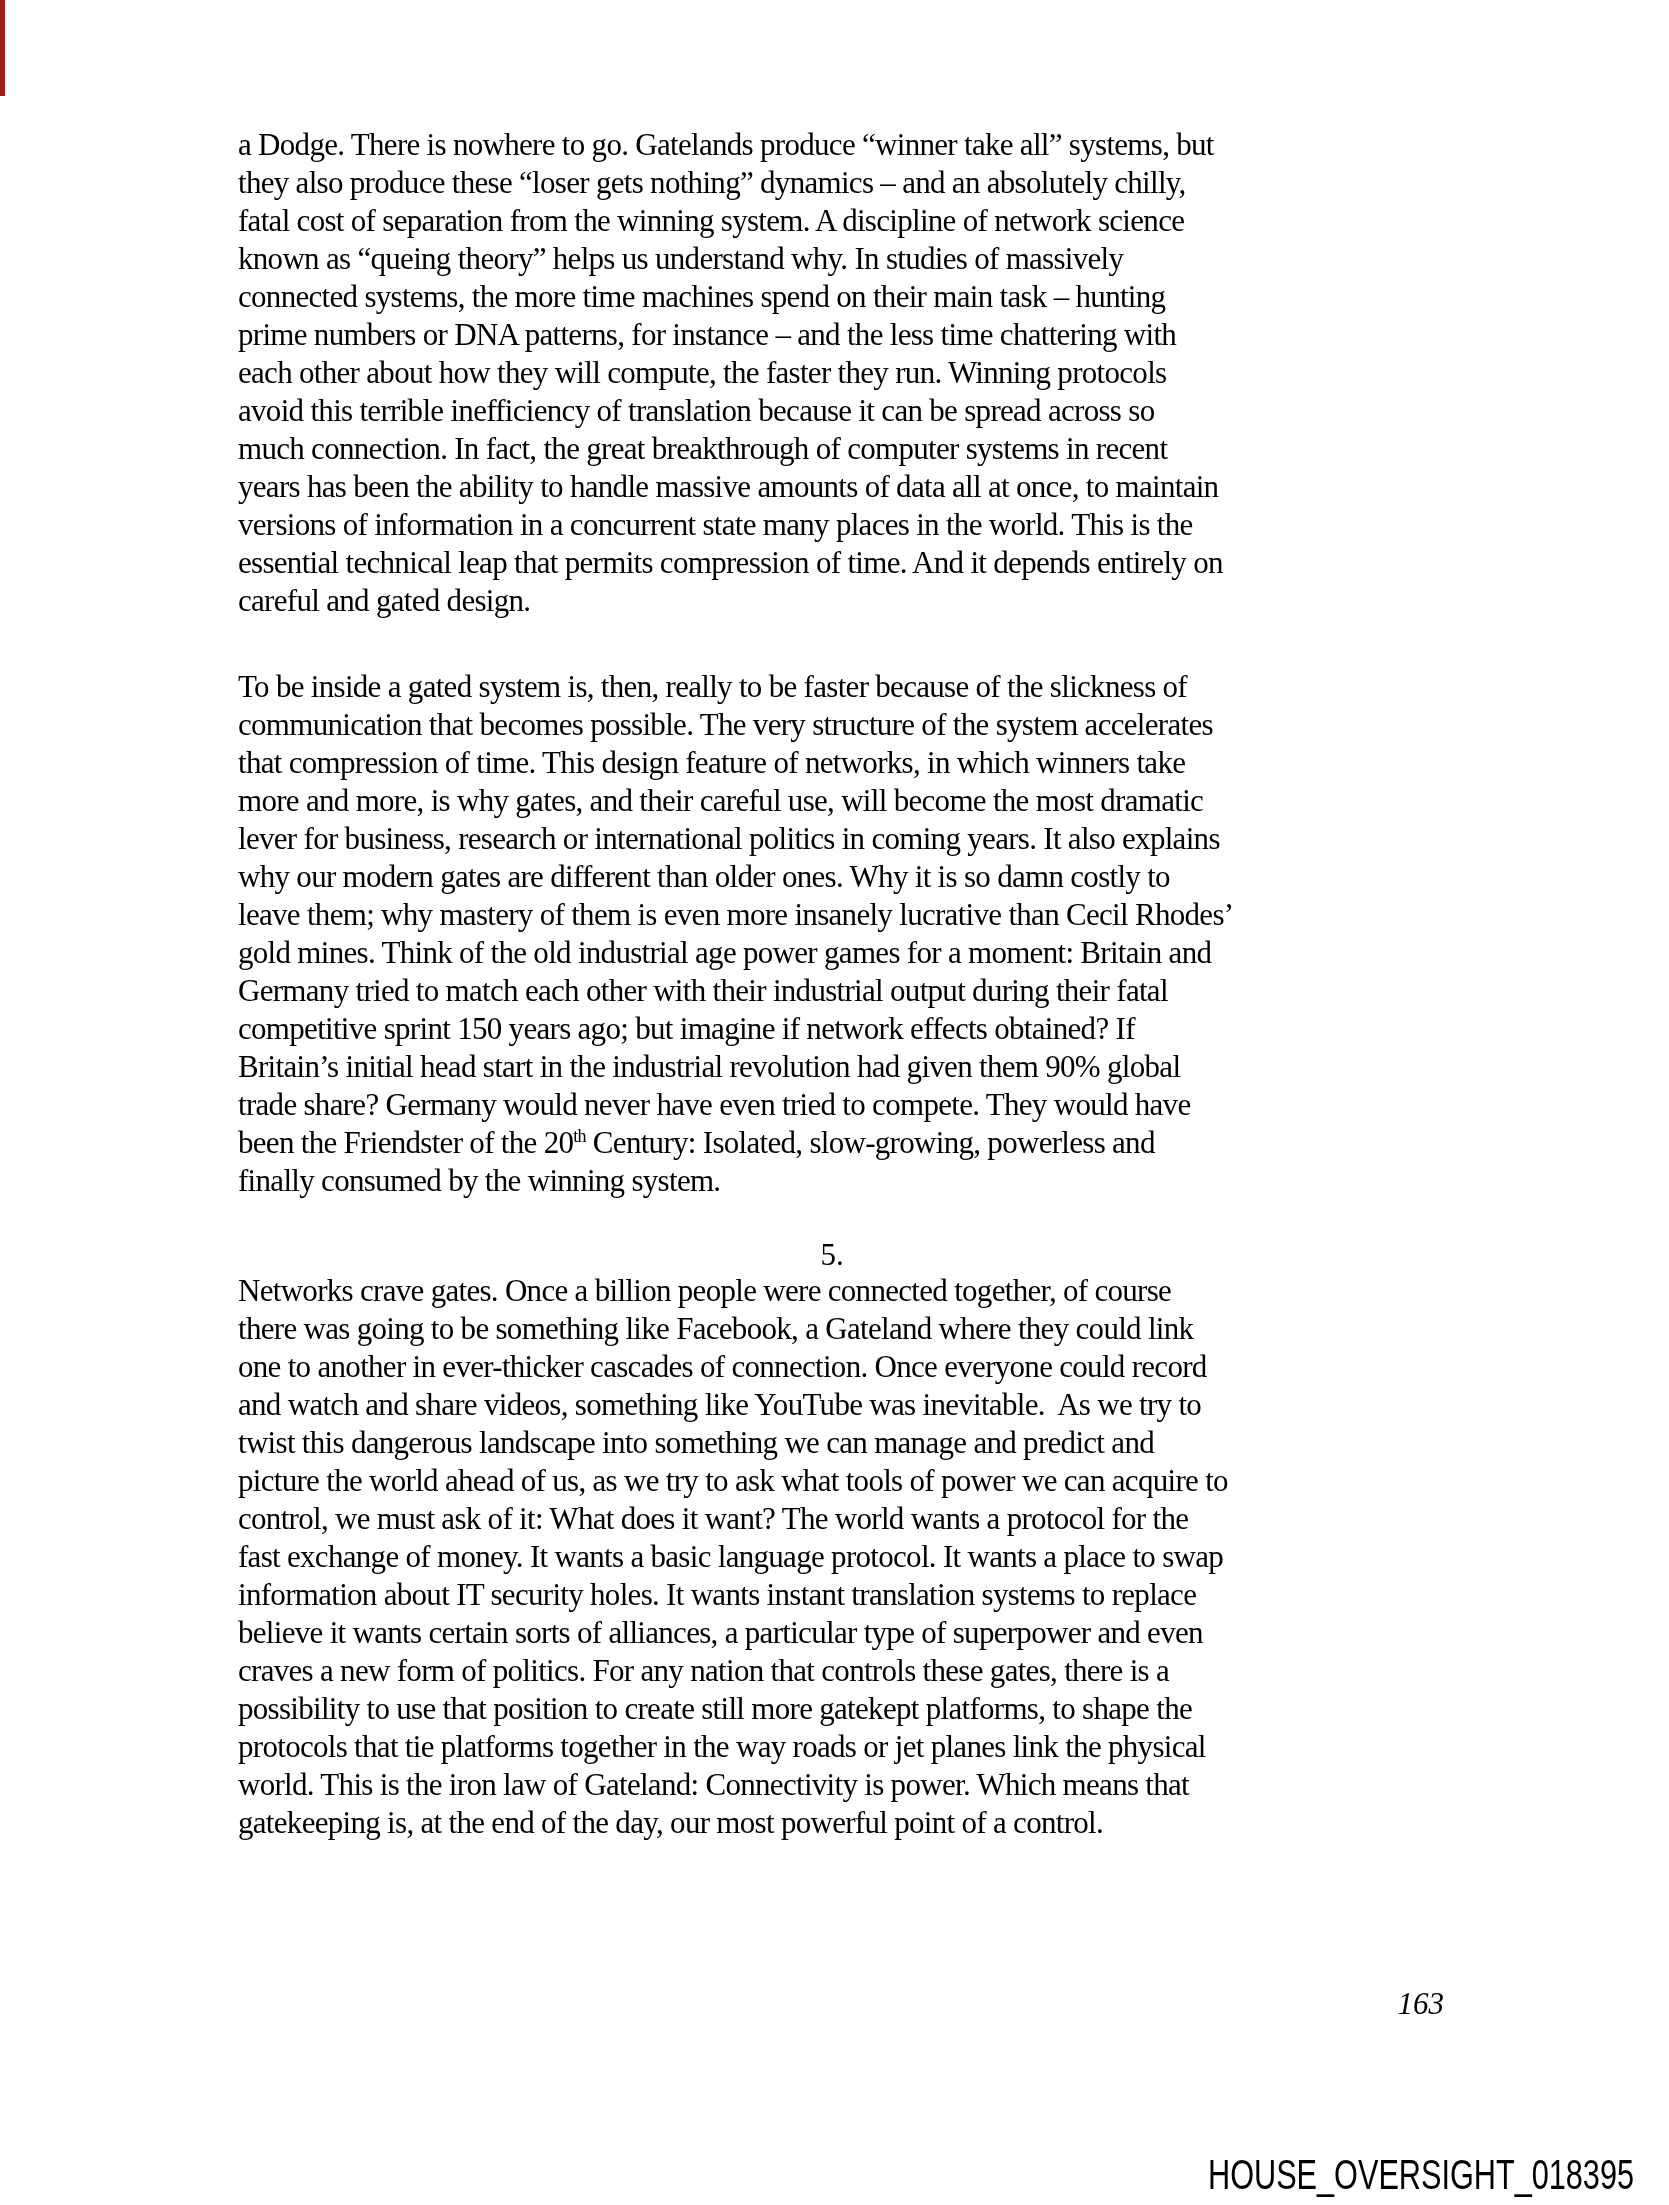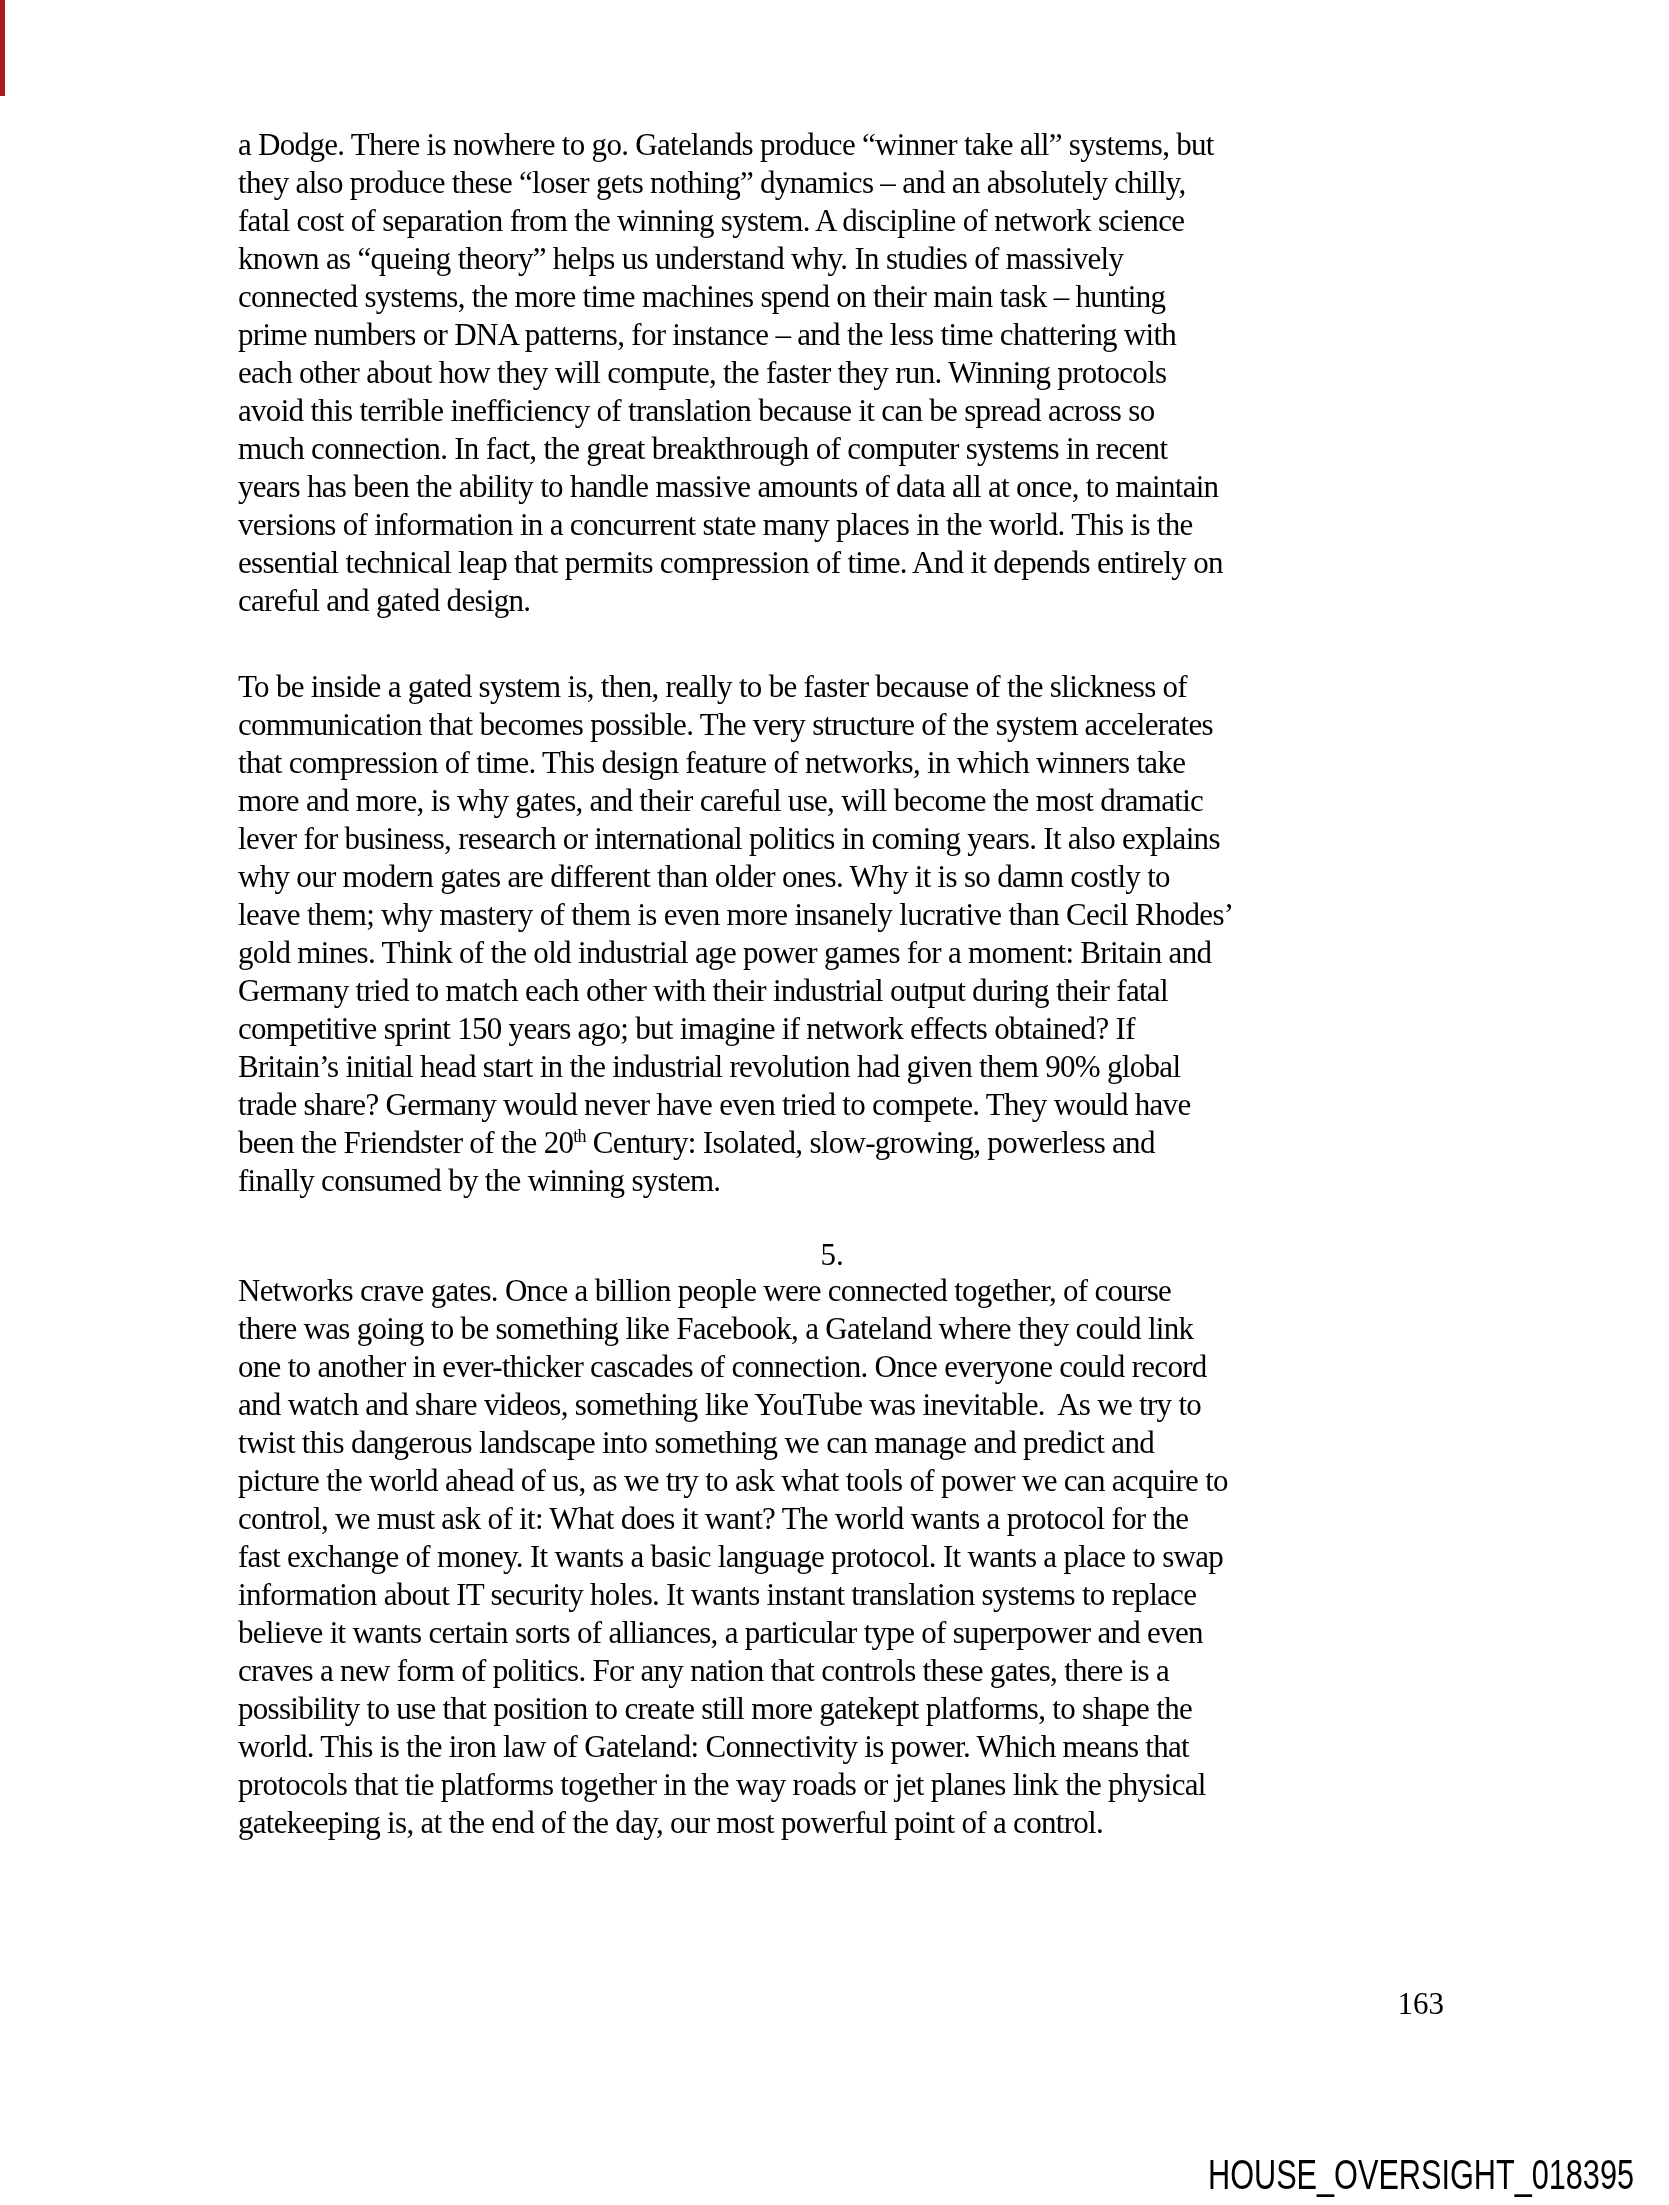--- a/index.html
+++ b/index.html
@@ -51,20 +51,21 @@
     line-height: 38px;
   }
   .page-number {
     position: absolute;
     left: 238px;
     width: 1206px;
     top: 1985px;
     text-align: right;
     font-size: 31px;
     line-height: 38px;
+    font-style: italic;
   }
   .watermark {
     position: absolute;
     left: 1208px;
     top: 2154px;
     font-size: 42px;
     line-height: 1;
     font-family: "Liberation Sans", "DejaVu Sans", sans-serif;
     transform: scaleX(0.73);
     transform-origin: 0 0;
@@ -120,22 +121,22 @@
       <div class="line">one to another in ever-thicker cascades of connection. Once everyone could record</div>
       <div class="line">and watch and share videos, something like YouTube was inevitable.  As we try to</div>
       <div class="line">twist this dangerous landscape into something we can manage and predict and</div>
       <div class="line">picture the world ahead of us, as we try to ask what tools of power we can acquire to</div>
       <div class="line">control, we must ask of it: What does it want? The world wants a protocol for the</div>
       <div class="line">fast exchange of money. It wants a basic language protocol. It wants a place to swap</div>
       <div class="line">information about IT security holes. It wants instant translation systems to replace</div>
       <div class="line">believe it wants certain sorts of alliances, a particular type of superpower and even</div>
       <div class="line">craves a new form of politics. For any nation that controls these gates, there is a</div>
       <div class="line">possibility to use that position to create still more gatekept platforms, to shape the</div>
+      <div class="line">protocols that tie platforms together in the way roads or jet planes link the physical</div>
       <div class="line">world. This is the iron law of Gateland: Connectivity is power. Which means that</div>
-      <div class="line">protocols that tie platforms together in the way roads or jet planes link the physical</div>
       <div class="line">gatekeeping is, at the end of the day, our most powerful point of a control.</div>
     </div>
 
   <div class="page-number">163</div>
 
   <div class="watermark">HOUSE_OVERSIGHT_018395</div>
 
 </div>
 
 

